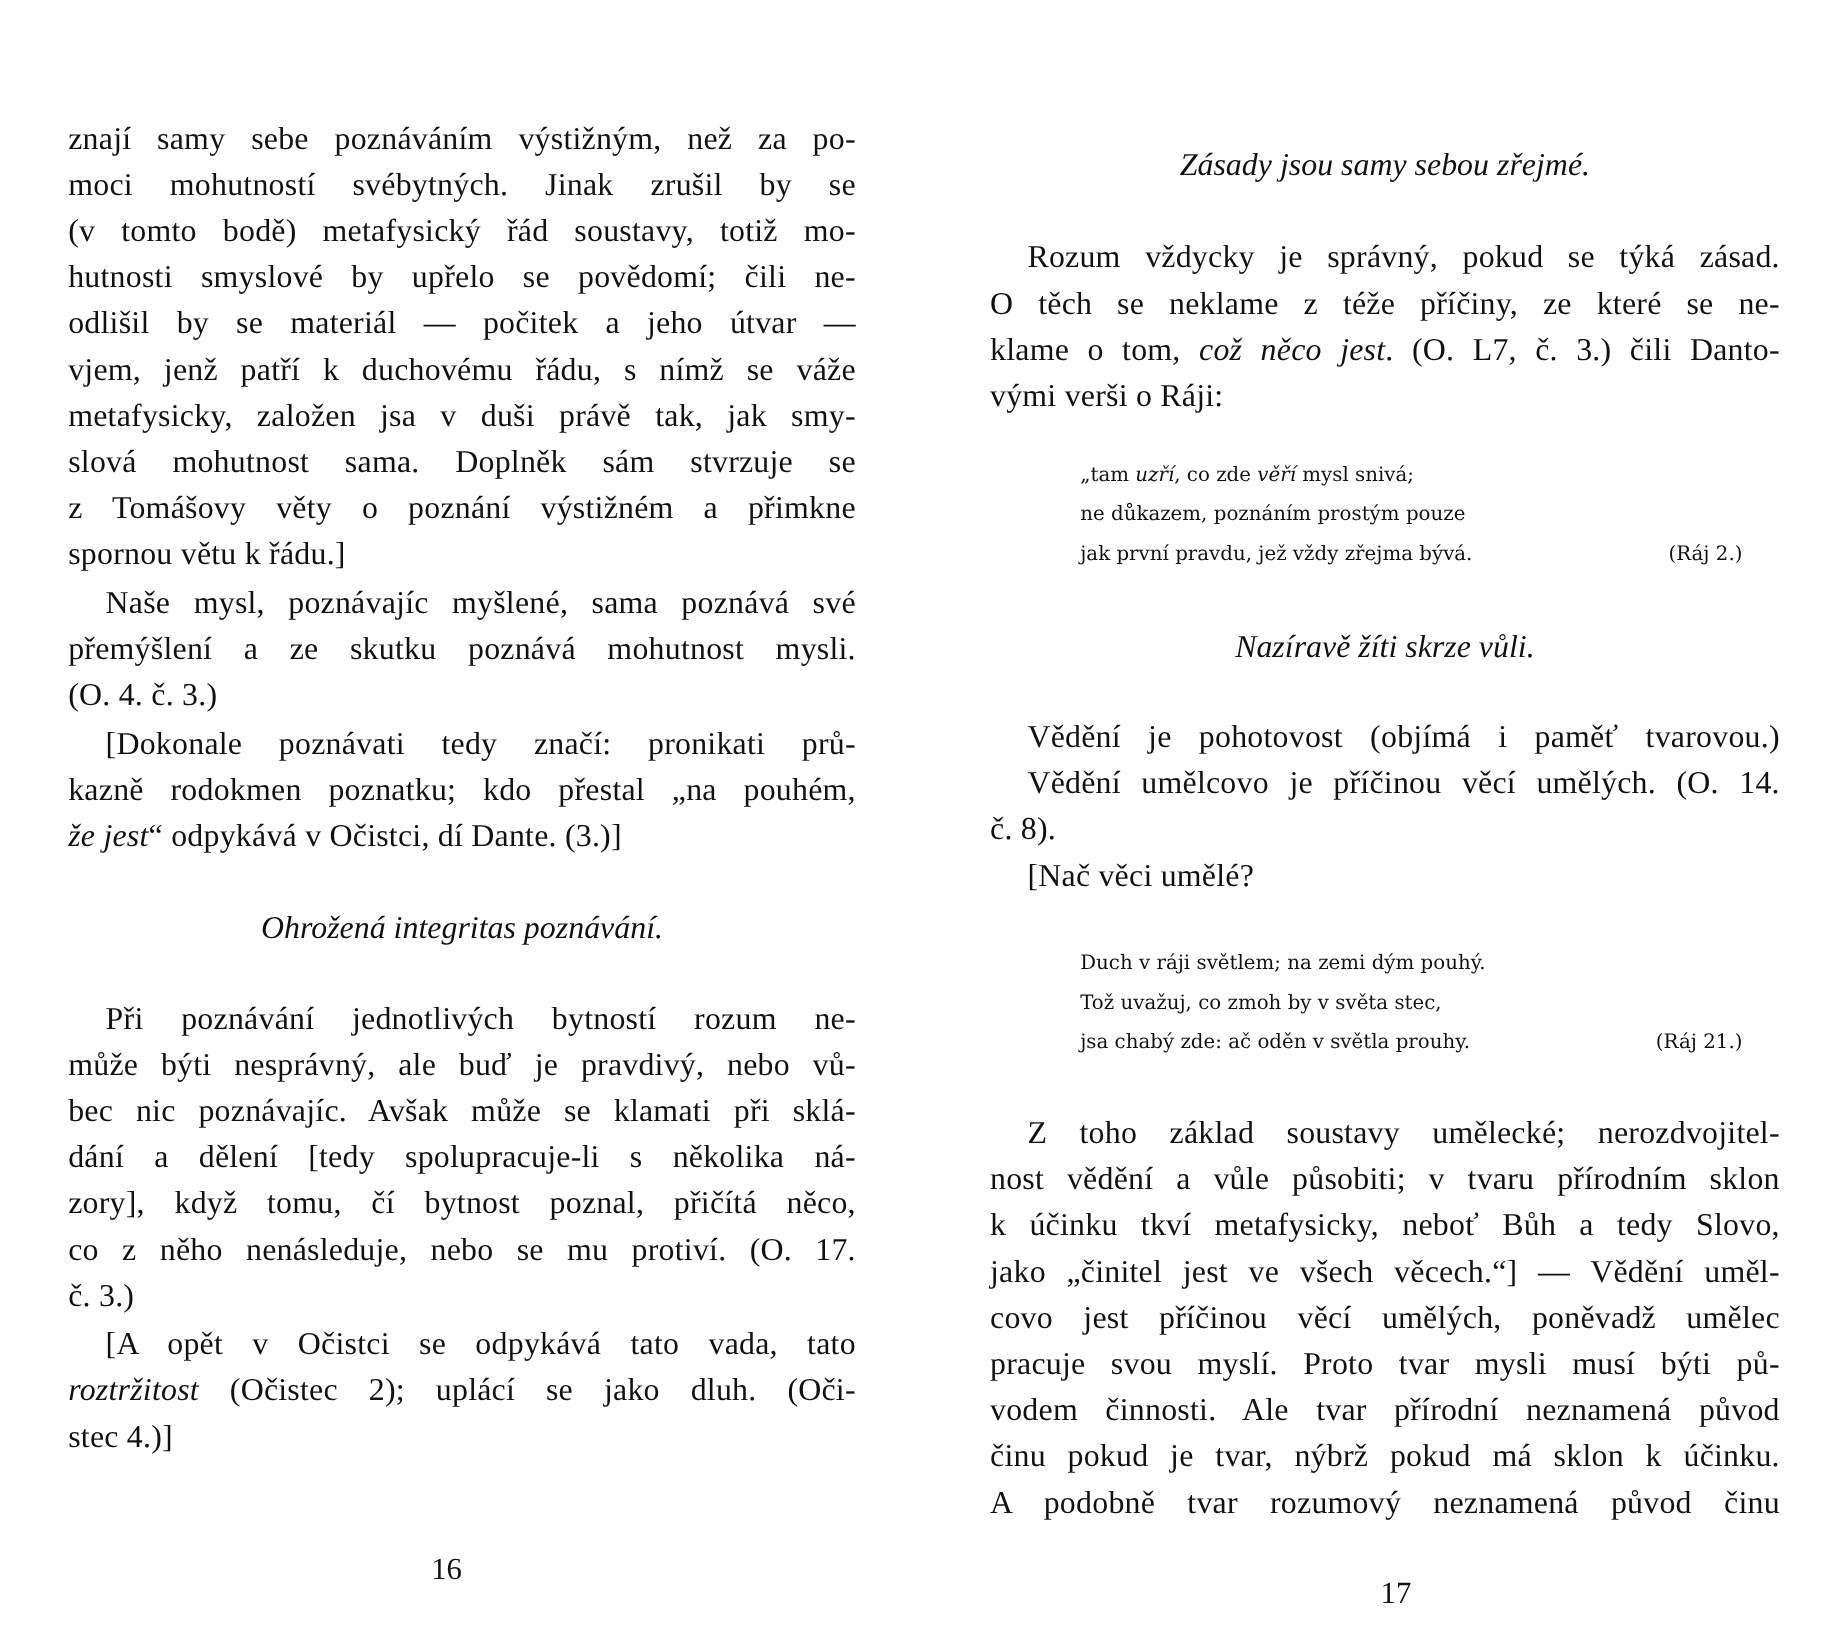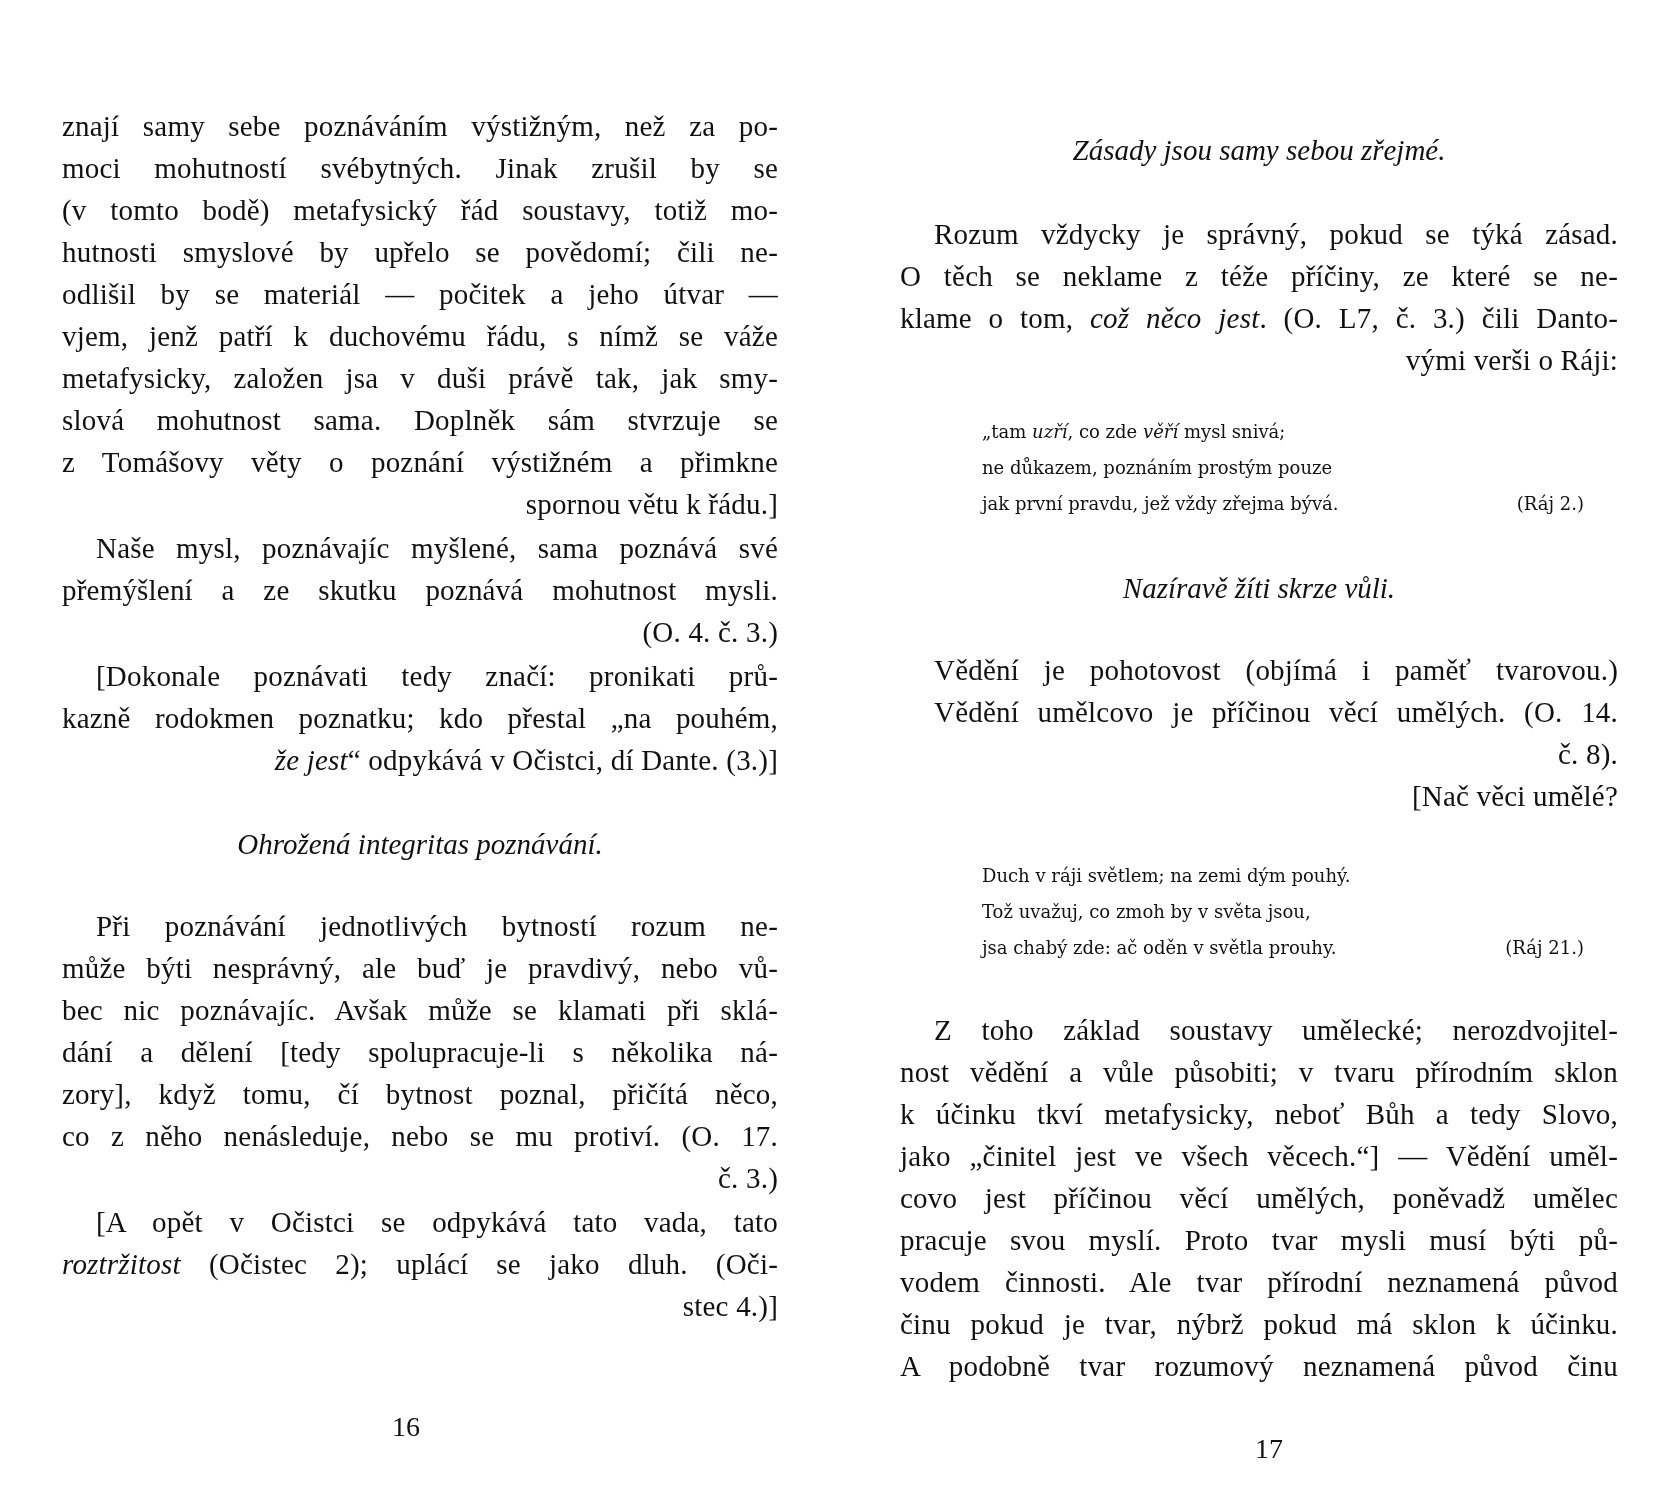--- a/index.html
+++ b/index.html
@@ -3,21 +3,21 @@
 <meta charset="utf-8">
 <style>
   html, body { margin: 0; padding: 0; background: #ffffff; }
   body { width: 1666px; height: 1500px; position: relative; overflow: hidden;
          font-family: "DejaVu Serif", "Liberation Serif", serif; color: #111111; }
   .page { position: absolute; top: 0; height: 1500px; }
   .page-left  { left: 62px;  width: 716px; }
   .page-right { left: 900px; width: 718px; margin-top: 24px; }
   .line { position: absolute; left: 0; right: 0; white-space: nowrap;
           font-family: "Liberation Serif", "DejaVu Serif", serif;
-          font-size: 29px; line-height: 42px; letter-spacing: 0.2px; text-align: right; }
+          font-size: 29px; line-height: 42px; letter-spacing: 0.2px; }
   .justify { text-align: justify; text-align-last: justify; }
   .indent { padding-left: 34px; }
   .heading { position: absolute; left: 0; right: 0; text-align: center;
              font-family: "Liberation Serif", "DejaVu Serif", serif;
              font-style: italic; font-size: 29px; line-height: 42px; }
   .verse { position: absolute; white-space: nowrap;
            font-family: "DejaVu Serif", "Liberation Serif", serif;
            font-size: 18px; line-height: 36px; }
   .verse .ref { position: absolute; }
   .page-number { position: absolute; font-family: "Liberation Serif", serif;
@@ -81,21 +81,21 @@
 
   <div class="heading" style="top:543px">Nazíravě žíti skrze vůli.</div>
 
   <div class="line justify indent" style="top:625px">Vědění je pohotovost (objímá i paměť tvarovou.)</div>
   <div class="line justify indent" style="top:667px">Vědění umělcovo je příčinou věcí umělých. (O. 14.</div>
   <div class="line" style="top:709px">č. 8).</div>
   <div class="line indent" style="top:751px">[Nač věci umělé?</div>
 
   <div class="verse" style="top:834px; left:82px; width:636px">
     <div>Duch v ráji světlem; na zemi dým pouhý.</div>
-    <div>Tož uvažuj, co zmoh by v světa jsou,</div>
+    <div>Tož uvažuj, co zmoh by v světa stec,</div>
     <div>jsa chabý zde: ač oděn v světla prouhy.</div>
     <span class="ref" style="top:72px; right:34px">(Ráj 21.)</span>
   </div>
 
   <div class="line justify indent" style="top:985px">Z toho základ soustavy umělecké; nerozdvojitel-</div>
   <div class="line justify" style="top:1027px">nost vědění a vůle působiti; v tvaru přírodním sklon</div>
   <div class="line justify" style="top:1069px">k účinku tkví metafysicky, neboť Bůh a tedy Slovo,</div>
   <div class="line justify" style="top:1111px">jako „činitel jest ve všech věcech.“] — Vědění uměl-</div>
   <div class="line justify" style="top:1153px">covo jest příčinou věcí umělých, poněvadž umělec</div>
   <div class="line justify" style="top:1195px">pracuje svou myslí. Proto tvar mysli musí býti pů-</div>

